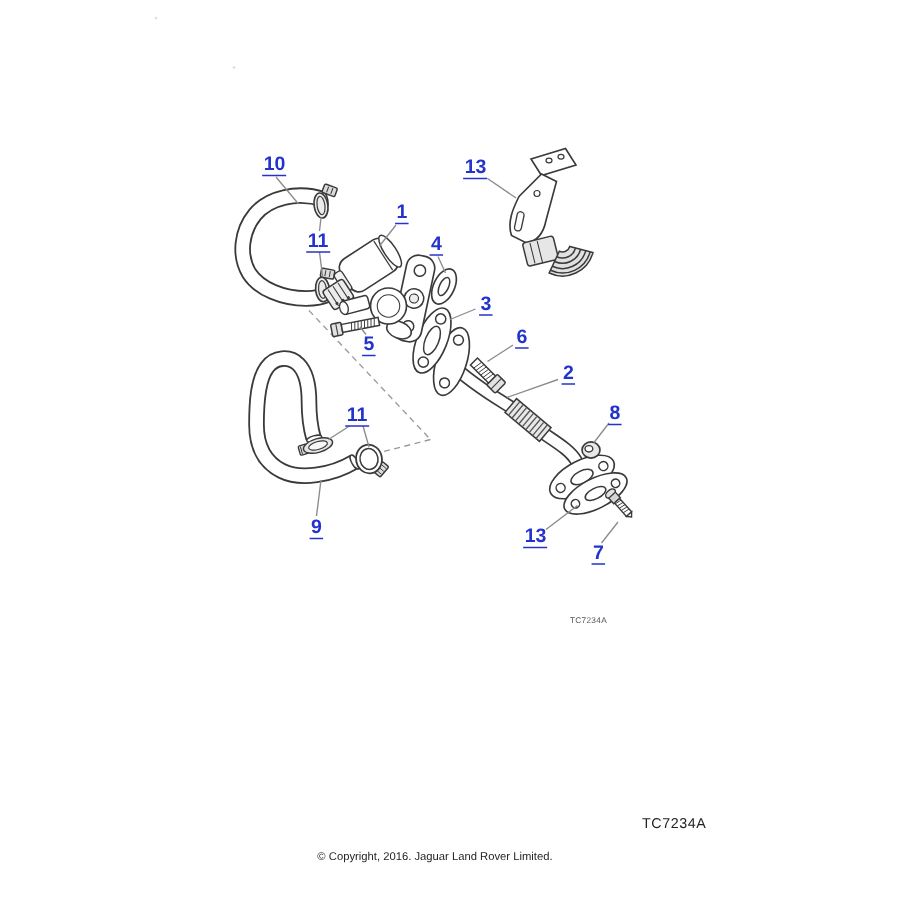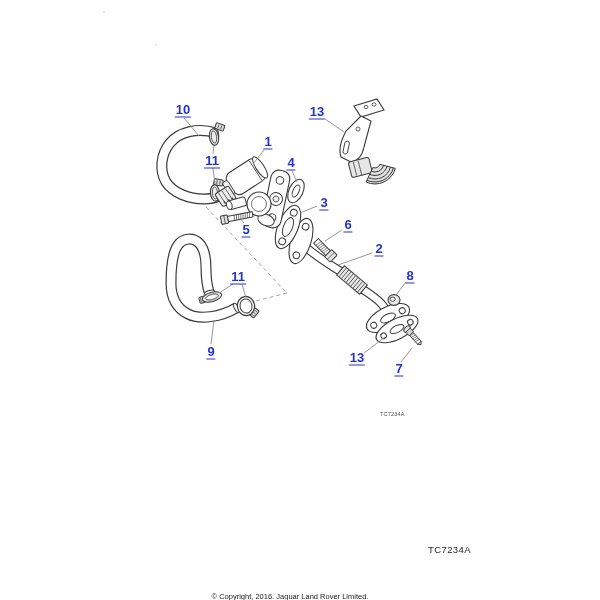--- a/index.html
+++ b/index.html
@@ -9,21 +9,21 @@
   .callout-layer{position:absolute;left:0;top:0;width:600px;height:512px;pointer-events:none;}
   .callout{position:absolute;transform:translate(-50%,-50%);
            font:bold 13px "Liberation Sans",sans-serif;color:var(--label-color,#2433cc);
            border-bottom:1.6px solid var(--label-color,#2433cc);
            padding:0 1px 1px 1px;line-height:1;}
   .code-inline{position:absolute;left:380px;top:411px;font-size:5.5px;color:#555;
                letter-spacing:.2px;}
   .code-footer{position:absolute;left:428px;top:544px;font-size:9.5px;color:#232323;
                letter-spacing:.4px;}
   .copyright{position:absolute;left:290px;top:566px;transform:translateX(-50%);
-             font-size:7.5px;color:#232323;white-space:nowrap;margin-top:26px;}
+             font-size:7.5px;color:#232323;white-space:nowrap;}
   .leader{stroke:var(--leader-color,#8c8c8c);stroke-width:.9;}
   .dash{stroke:var(--dash-color,#9a9a9a);stroke-width:.9;stroke-dasharray:4 3;}
 </style>
 </head>
 <body>
 
 <div class="stage">
 
   <svg width="600" height="600" viewBox="0 0 600 600">
 

